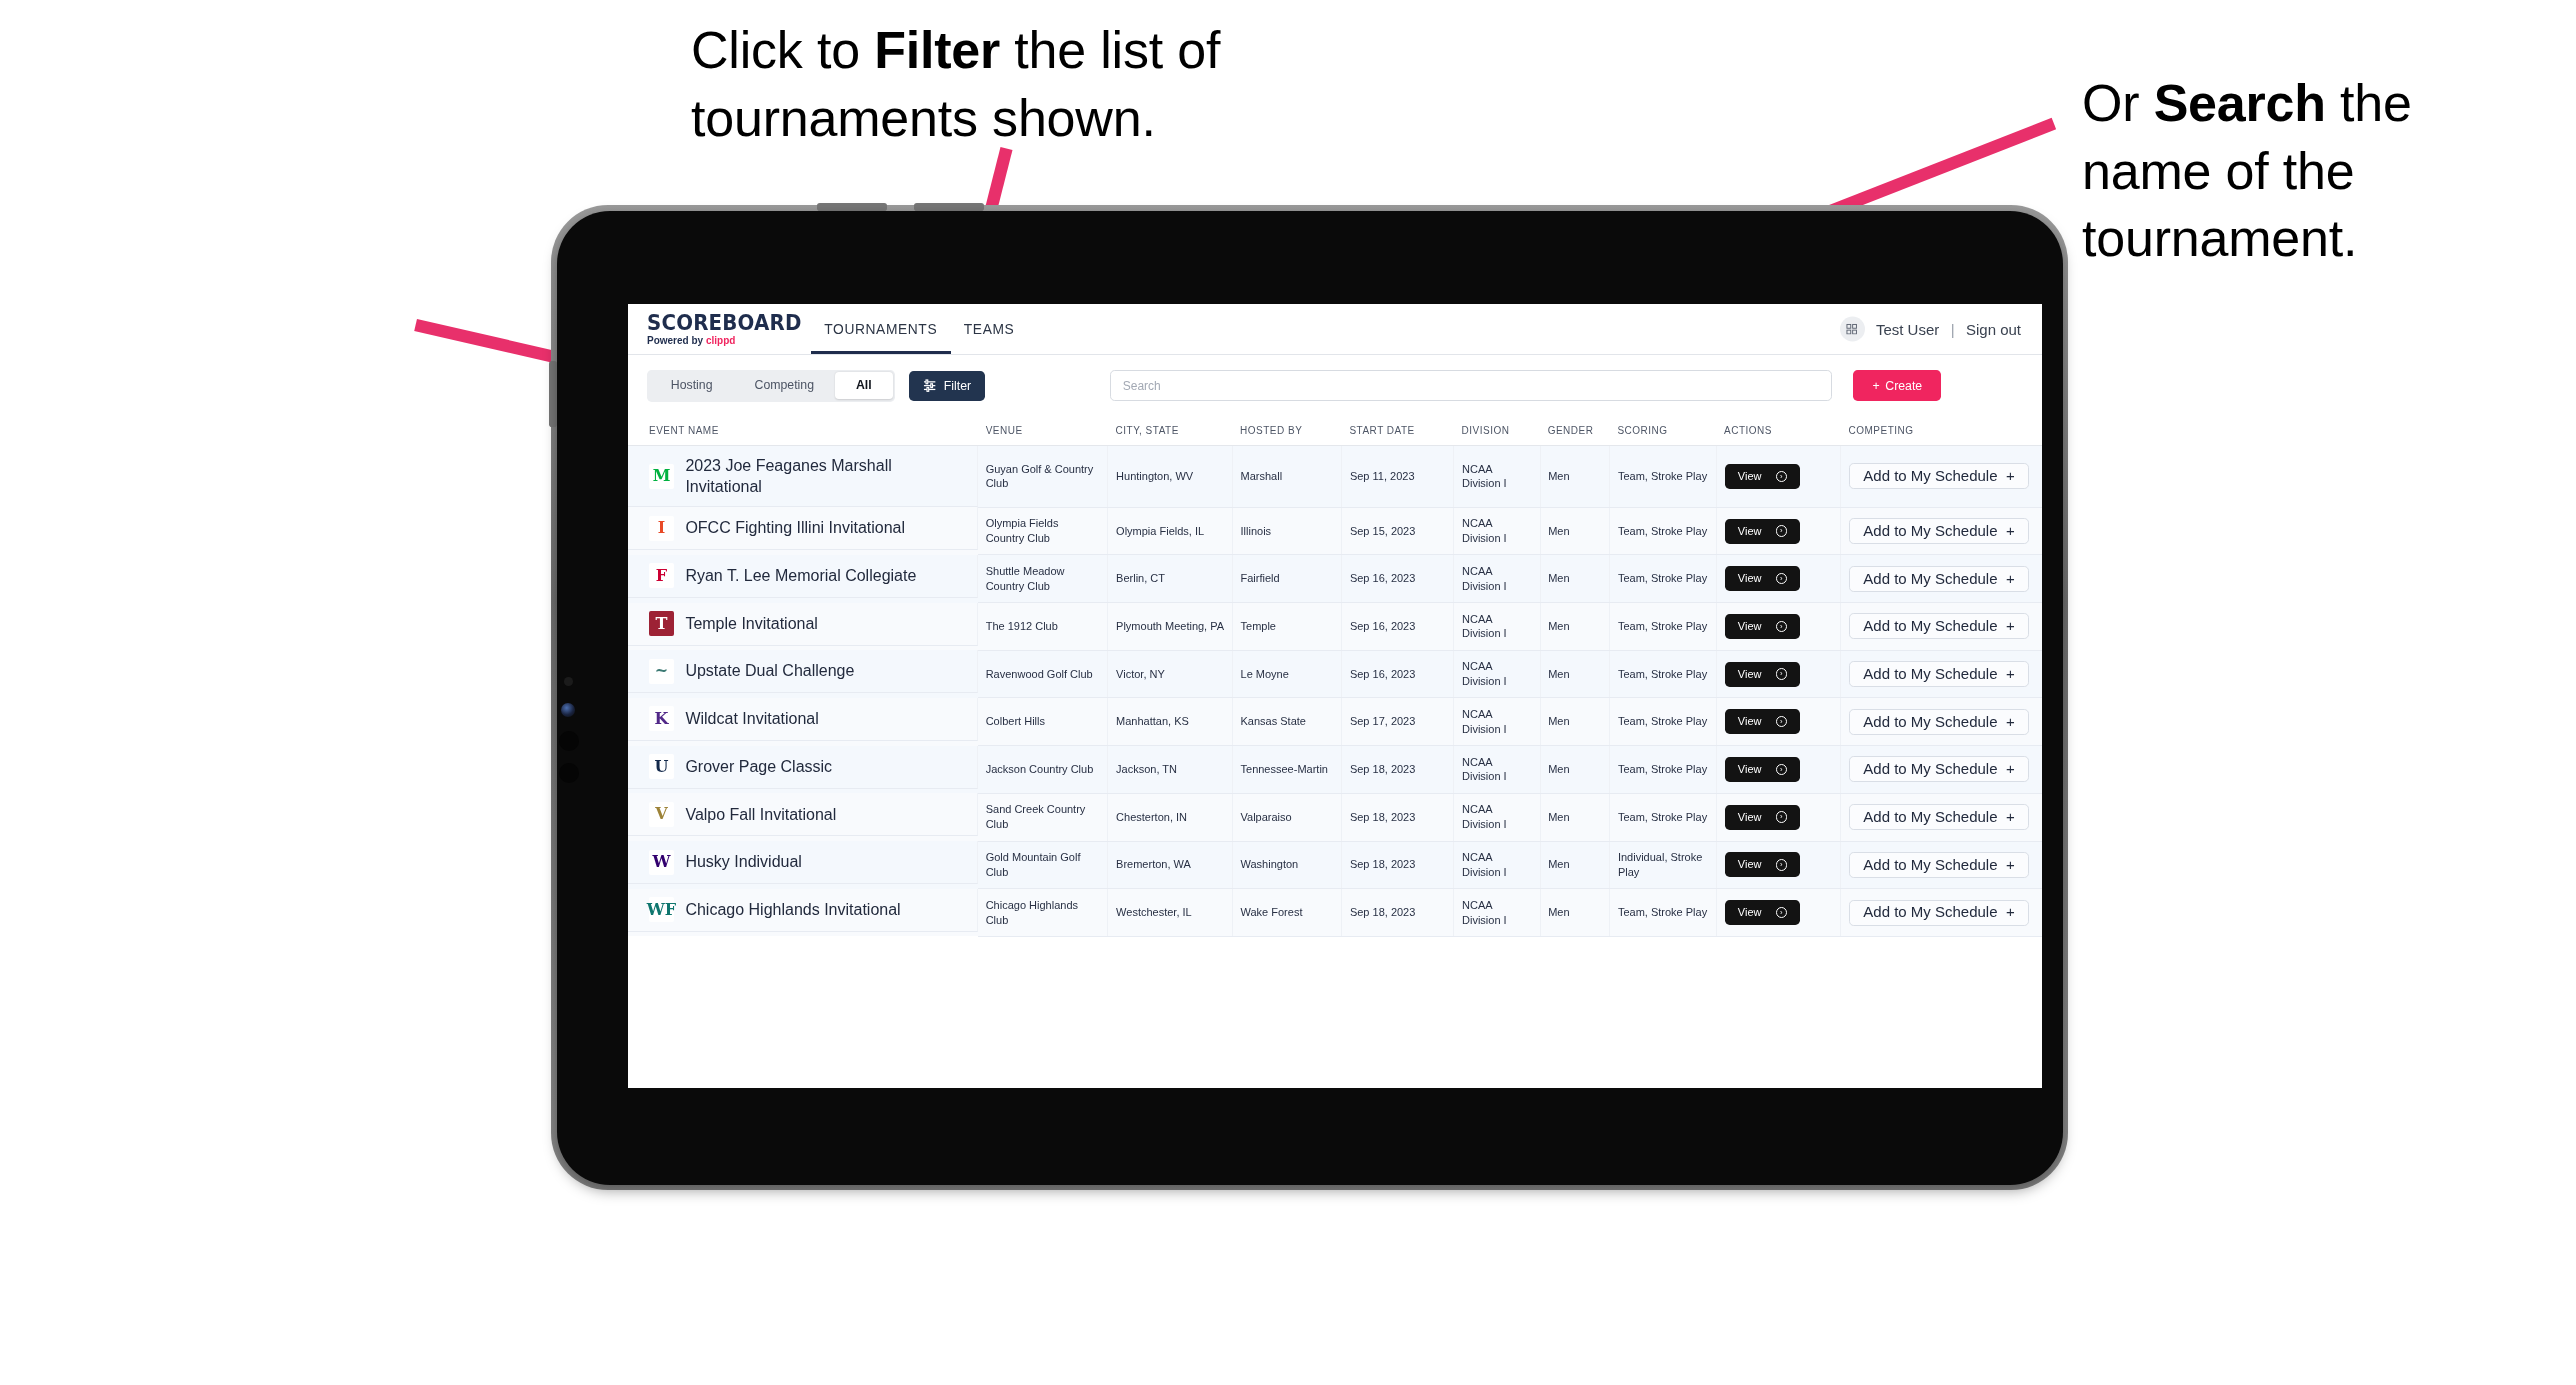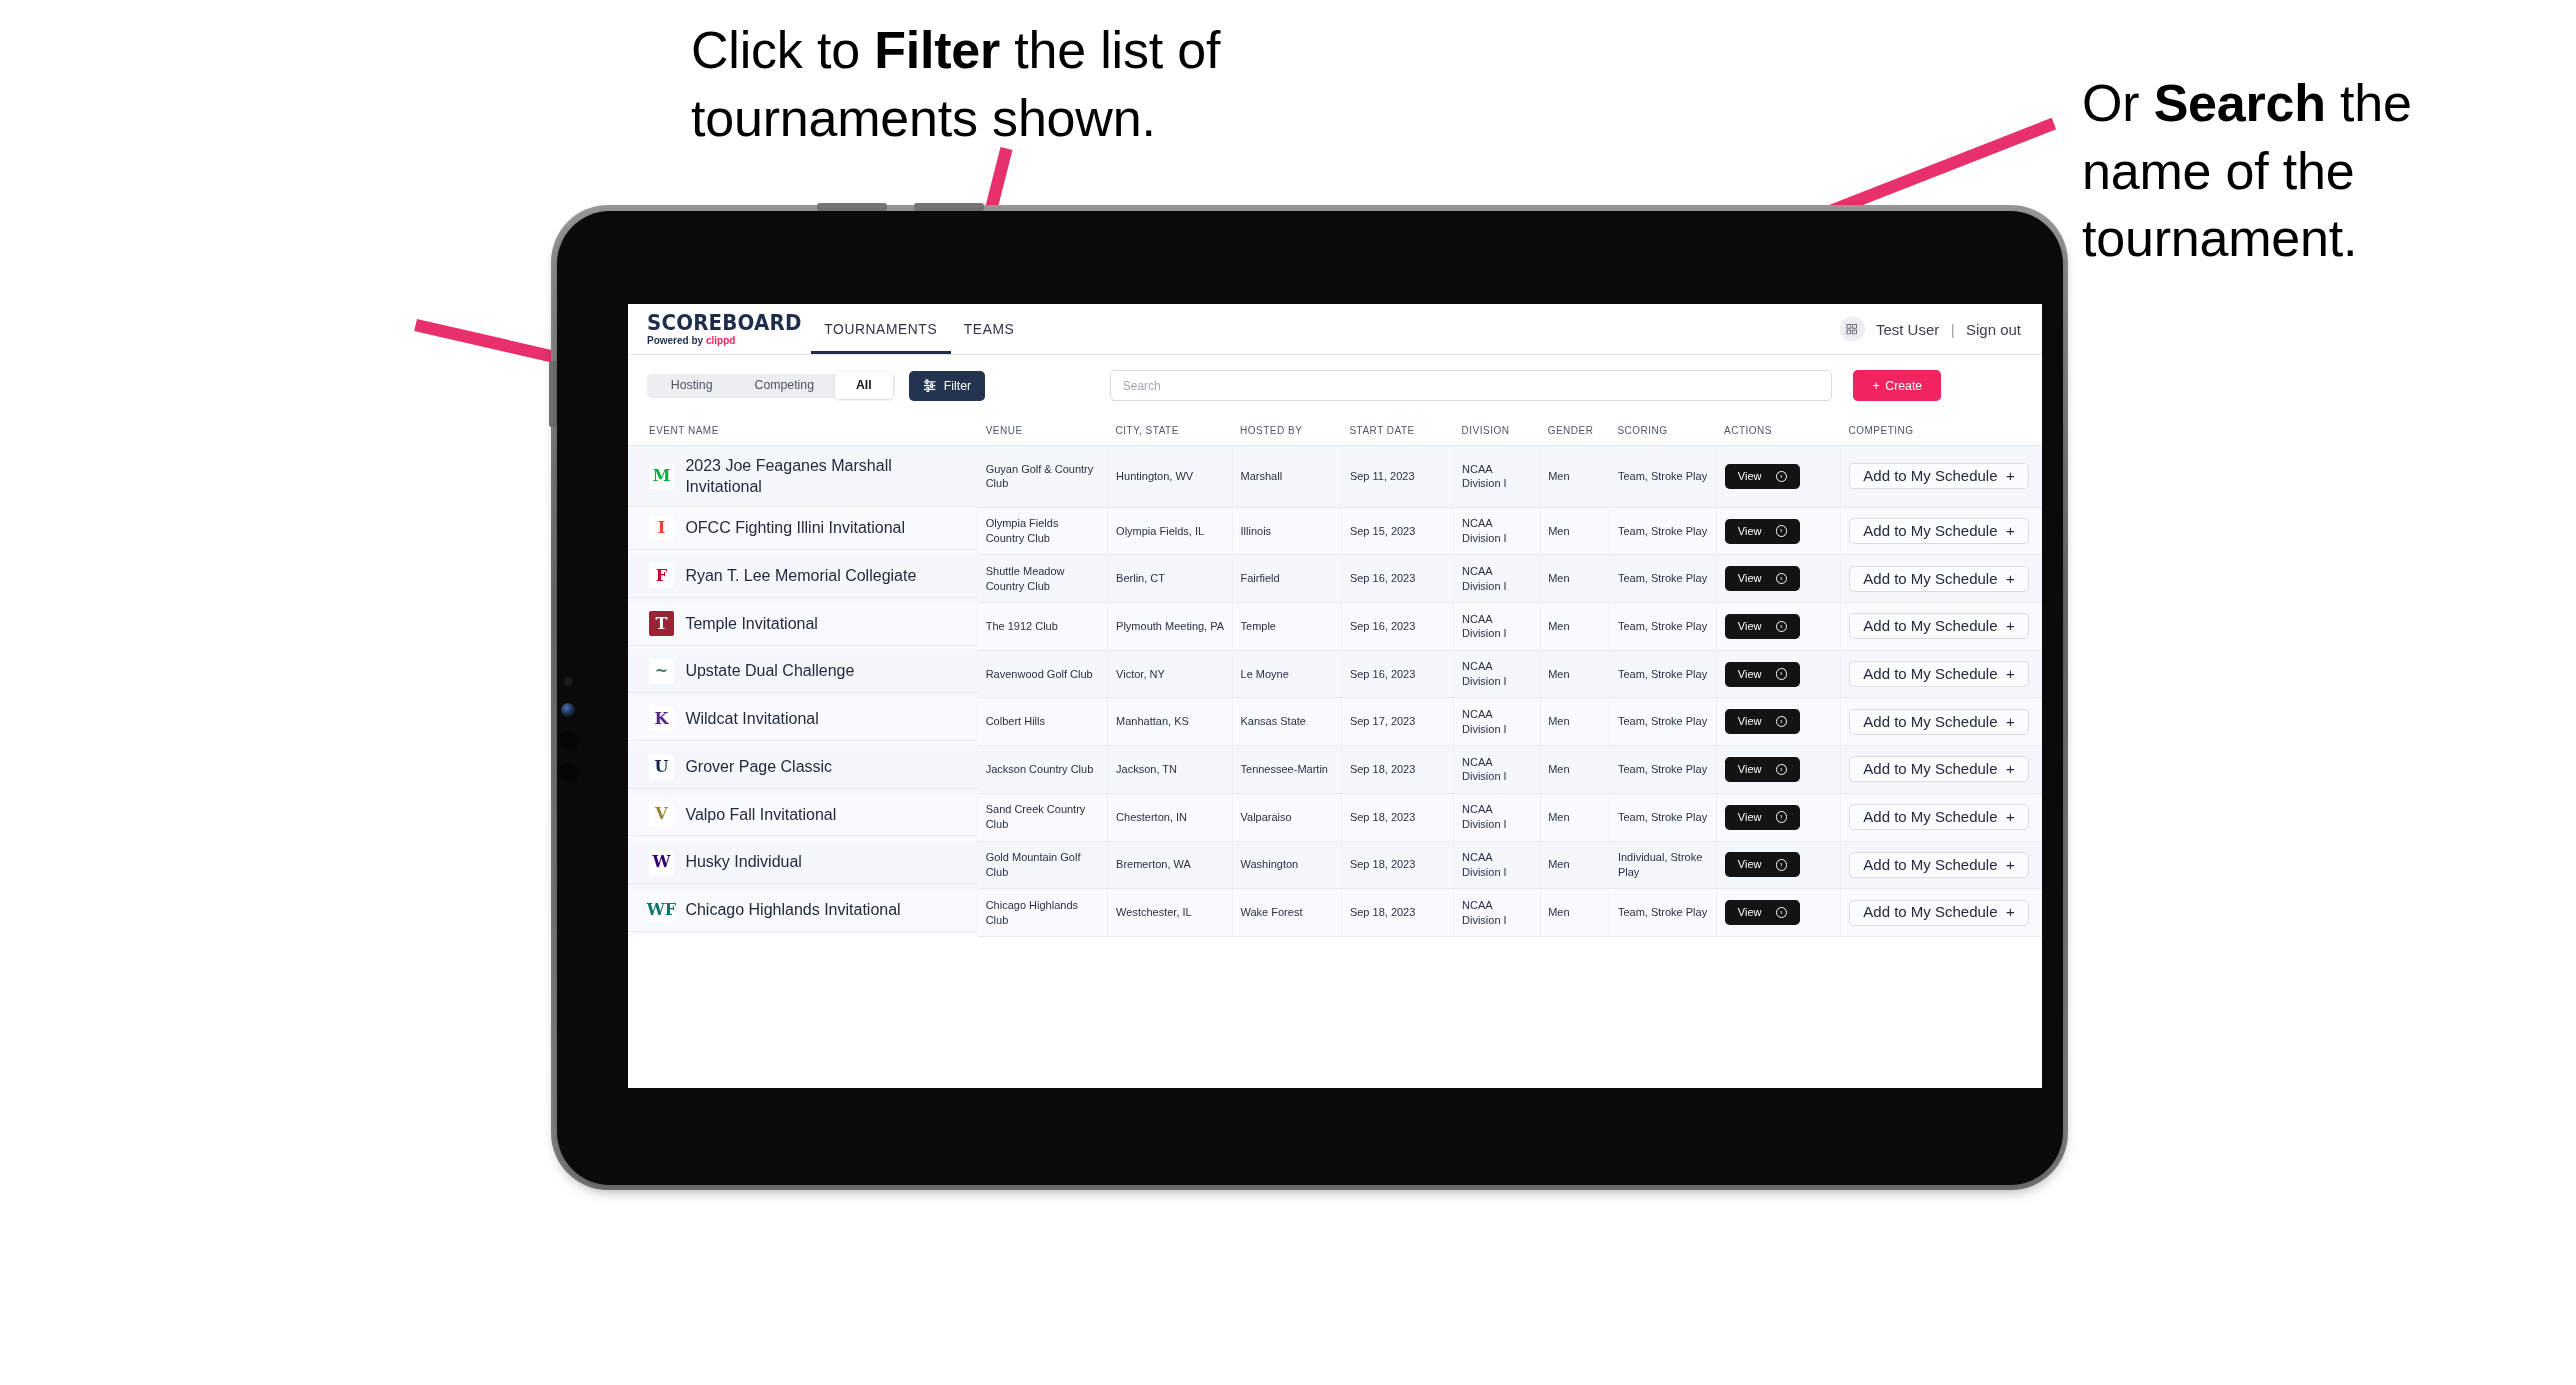--- a/index.html
+++ b/index.html
@@ -132,21 +132,21 @@
     height: 61px;
     display: flex; align-items: center;
     padding: 0 19px;
     background: #fff;
     position: relative;
   }
   #segmented {
     display: flex; align-items: center;
     background: #eceef1;
     border-radius: 4.7px;
-    height: 24px;
+    height: 32px;
     padding: 2.8px;
   }
   .seg {
     font-size: 12.3px; color: #4c5464;
     padding: 0 21px;
     height: 26.6px; line-height: 26.6px;
     border-radius: 3.8px;
     cursor: pointer;
   }
   .seg.active { background:#fff; color:#10141c; font-weight:600; box-shadow:0 0.9px 1.9px rgba(0,0,0,.14); }

